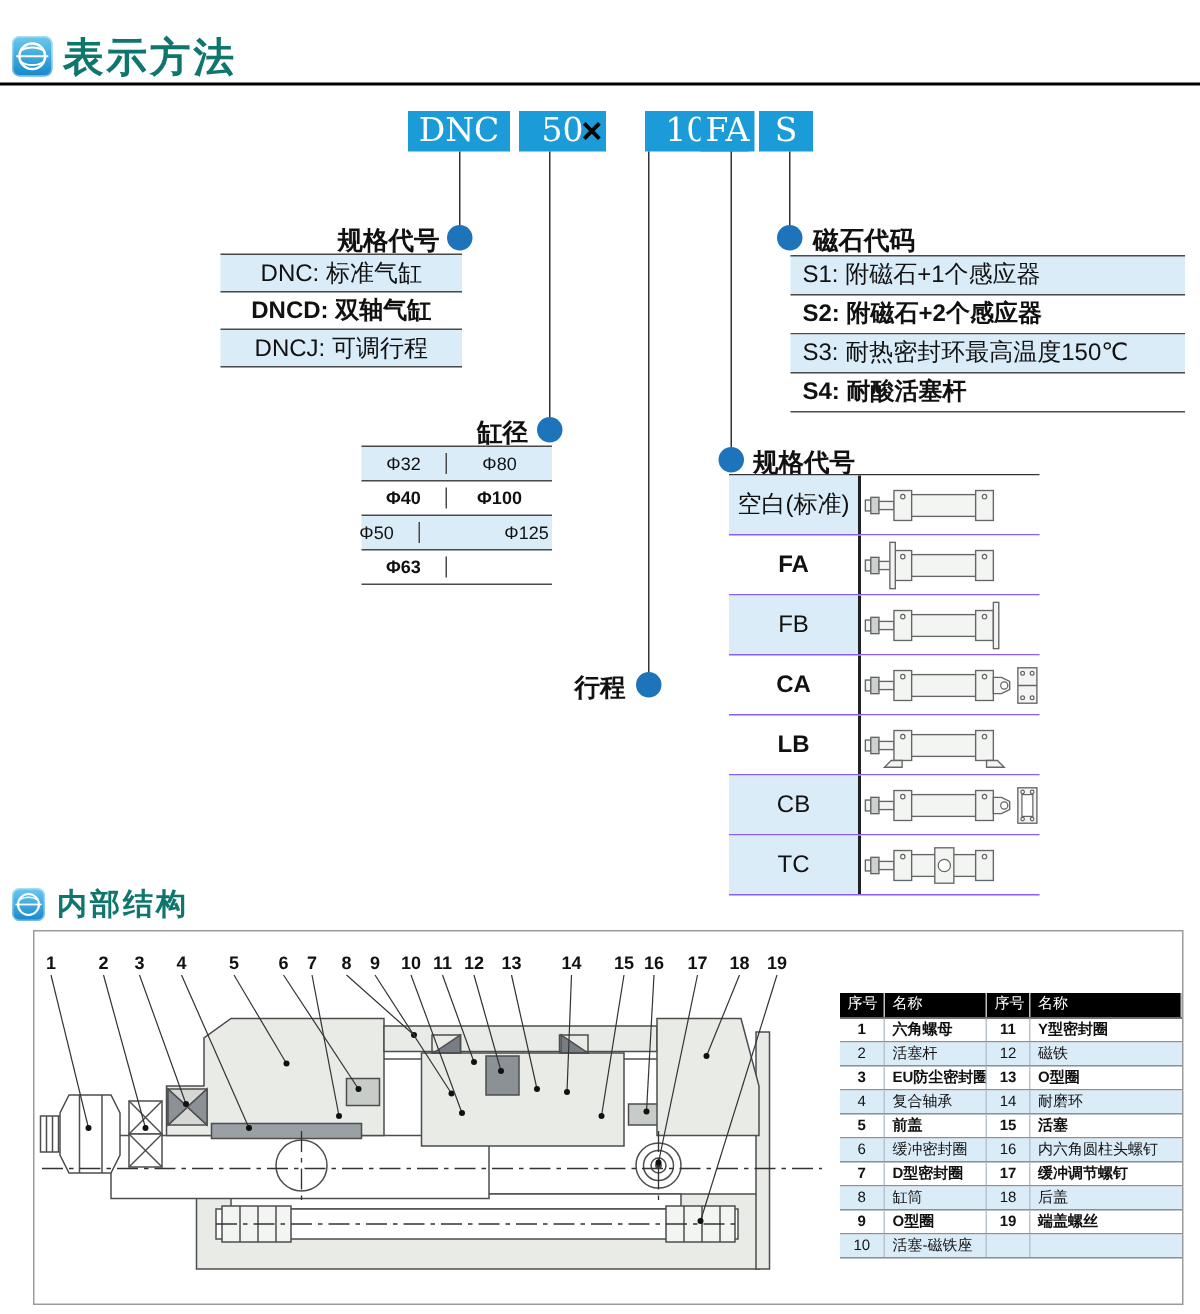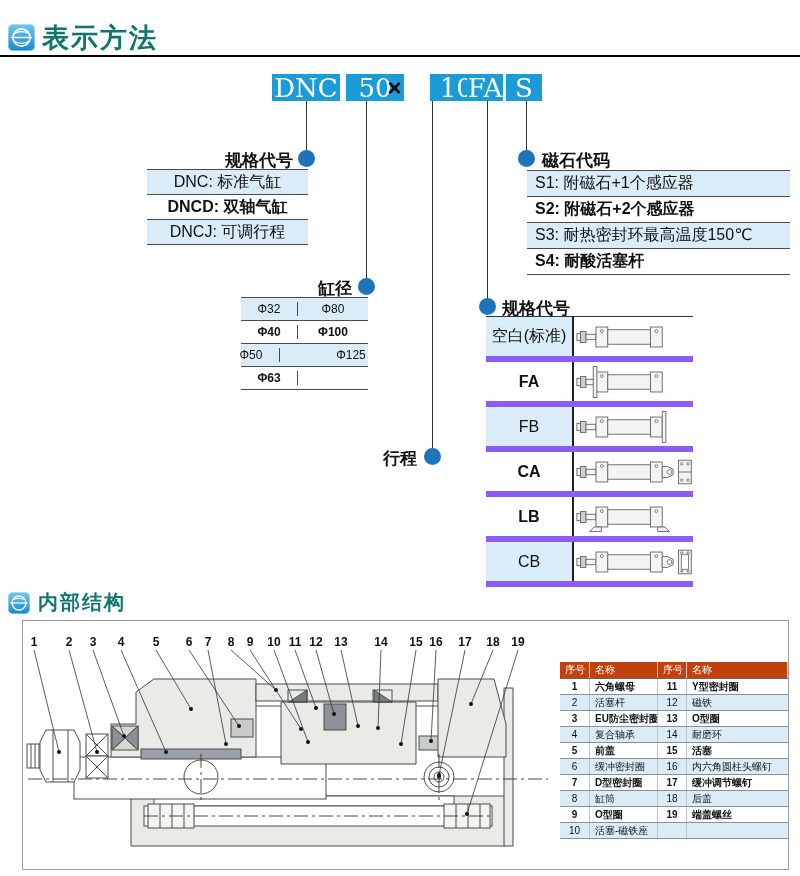--- a/index.html
+++ b/index.html
@@ -9,21 +9,21 @@
 
   
   .hicon{position:absolute;border-radius:5px;background:linear-gradient(180deg,#6ec9ee,#1489cc);
          box-shadow:inset 0 0 0 1px rgba(255,255,255,.4);}
   .sec-title{position:absolute;font-family:"DejaVu Serif","Liberation Serif",serif;
              font-weight:bold;letter-spacing:2px;color:#0f766e;}
   .hrule{position:absolute;background:#000;}
 
   
   .code-box{position:absolute;height:27px;background:#1b9cd8;color:#fff;
-            font-family:"DejaVu Serif","Liberation Serif",serif;font-size:26px;
+            font-family:"DejaVu Serif","Liberation Serif",serif;font-size:22px;
             display:flex;align-items:center;justify-content:center;}
   .code-sep{position:absolute;height:27px;color:#000;font-weight:bold;font-size:24px;
             display:flex;align-items:center;justify-content:center;}
   .vline{position:absolute;width:1px;background:#333;}
   .dot{position:absolute;width:17px;height:17px;border-radius:50%;background:#1e74ba;}
   .callout-label{position:absolute;font-weight:bold;font-size:17px;white-space:nowrap;}
 
   
   .tbl{position:absolute;}
   .tbl .trow{display:flex;align-items:center;justify-content:center;
@@ -32,38 +32,38 @@
   .tbl .trow.blue{background:#d9ecf8;}
   .tbl .trow.bold{font-weight:bold;}
   .tbl .trow.left{justify-content:flex-start;padding-left:8px;}
 
   .bore .trow{padding:0;}
   .bore .bcell{flex:0 0 56px;text-align:center;border-right:1px solid #4a4a4a;font-size:12px;}
   .bore .bcell:last-child{flex:0 0 70px;border-right:none;}
 
   
   .mount{position:absolute;border-top:1px solid #333;}
-  .mrow{display:flex;height:39px;border-bottom:6px solid #8b5cf6;}
+  .mrow{display:flex;height:39px;border-bottom:1px solid #8b5cf6;}
   .mrow .mlabel{flex:0 0 86px;display:flex;align-items:center;justify-content:center;font-size:16px;}
   .mrow.blue .mlabel,.mrow.blue .mimg{background:#d9ecf8;}
   .mrow.bold .mlabel{font-weight:bold;}
   .mrow .mimg{flex:0 0 121px;border-left:2px solid #222;display:flex;align-items:center;justify-content:center;background:#fff;}
   .mrow.blue .mimg{background:#fff;}
   .mt{fill:#f3f5f3;stroke:#666;stroke-width:1;}
   .hc{fill:#fff;stroke:#666;stroke-width:0.9;}
   .hb{fill:#ccd1cf;stroke:#666;stroke-width:1;}
 
   
   .inner-box{position:absolute;border:1.5px solid #9a9a9a;background:#fff;}
 
   
   .parts{position:absolute;width:228px;font-size:10px;}
   .prow{display:grid;grid-template-columns:30px 68px 29px 101px;height:15px;line-height:15px;
         border-bottom:1px solid #8f8f8f;}
-  .prow.hdr{background:#c2410c;color:#fff;height:16px;line-height:16px;border-bottom:1px solid #666;}
+  .prow.hdr{background:#000000;color:#fff;height:16px;line-height:16px;border-bottom:1px solid #666;}
   .prow.blue{background:#d9ecf8;}
   .prow.bold{font-weight:bold;}
   .prow span{display:block;overflow:hidden;white-space:nowrap;border-right:1px solid #b5c4cf;}
   .prow span:last-child{border-right:none;}
   .prow .num{text-align:center;}
   .prow .nm{padding-left:5px;}
   .prow.hdr span{border-right:1px solid rgba(255,255,255,.75);padding-left:5px;text-align:left;}
 
   
   .dnum{font:bold 12px "Liberation Sans",sans-serif;fill:#111;}
@@ -256,20 +256,37 @@
             <rect class="mt" x="82" y="8" width="13" height="22"></rect>
             <circle class="hc" cx="88.5" cy="12.5" r="1.6"></circle>
             <path class="mt" d="M95 13 h6 l6 3 v6 l-6 3 h-6 z"></path>
             <circle class="hc" cx="103" cy="19" r="2.6"></circle>
             <rect class="mt" x="113" y="6" width="14" height="26"></rect>
             <rect class="hc" x="116" y="11" width="8" height="16"></rect>
             <circle class="hc" cx="116.5" cy="9" r="1.3"></circle>
             <circle class="hc" cx="123.5" cy="9" r="1.3"></circle>
             <circle class="hc" cx="116.5" cy="29" r="1.3"></circle>
             <circle class="hc" cx="123.5" cy="29" r="1.3"></circle>
+          </svg>
+        </div>
+    </div>
+    <div class="mrow blue">
+      <div class="mlabel">TC</div>
+      <div class="mimg">
+          <svg width="118" height="36" viewBox="0 0 130 38">
+            <rect class="mt" x="1" y="15" width="4" height="8"></rect>
+            <rect class="hb" x="5" y="13" width="6" height="12"></rect>
+            <rect class="mt" x="11" y="16" width="11" height="6"></rect>
+            <rect class="mt" x="22" y="8" width="13" height="22"></rect>
+            <circle class="hc" cx="28.5" cy="12.5" r="1.6"></circle>
+            <rect class="mt" x="35" y="11" width="47" height="16"></rect>
+            <rect class="mt" x="82" y="8" width="13" height="22"></rect>
+            <circle class="hc" cx="88.5" cy="12.5" r="1.6"></circle>
+            <rect class="mt" x="52" y="6" width="14" height="26"></rect>
+            <circle class="hc" cx="59" cy="19" r="4.5"></circle>
           </svg>
         </div>
     </div>
   </div>
 
   <div class="hicon" style="left:8px;top:592px;width:22px;height:22px;">
     <svg viewBox="0 0 24 24" width="22" height="22">
       <circle cx="12" cy="12" r="7.6" fill="none" stroke="#fff" stroke-width="1.5"></circle>
       <line x1="2.5" y1="12" x2="21.5" y2="12" stroke="#fff" stroke-width="1.3"></line>
       <path d="M5.5 8.6 C9 6.2 15 6.2 18.5 8.6" fill="none" stroke="#fff" stroke-width="1.1"></path>

